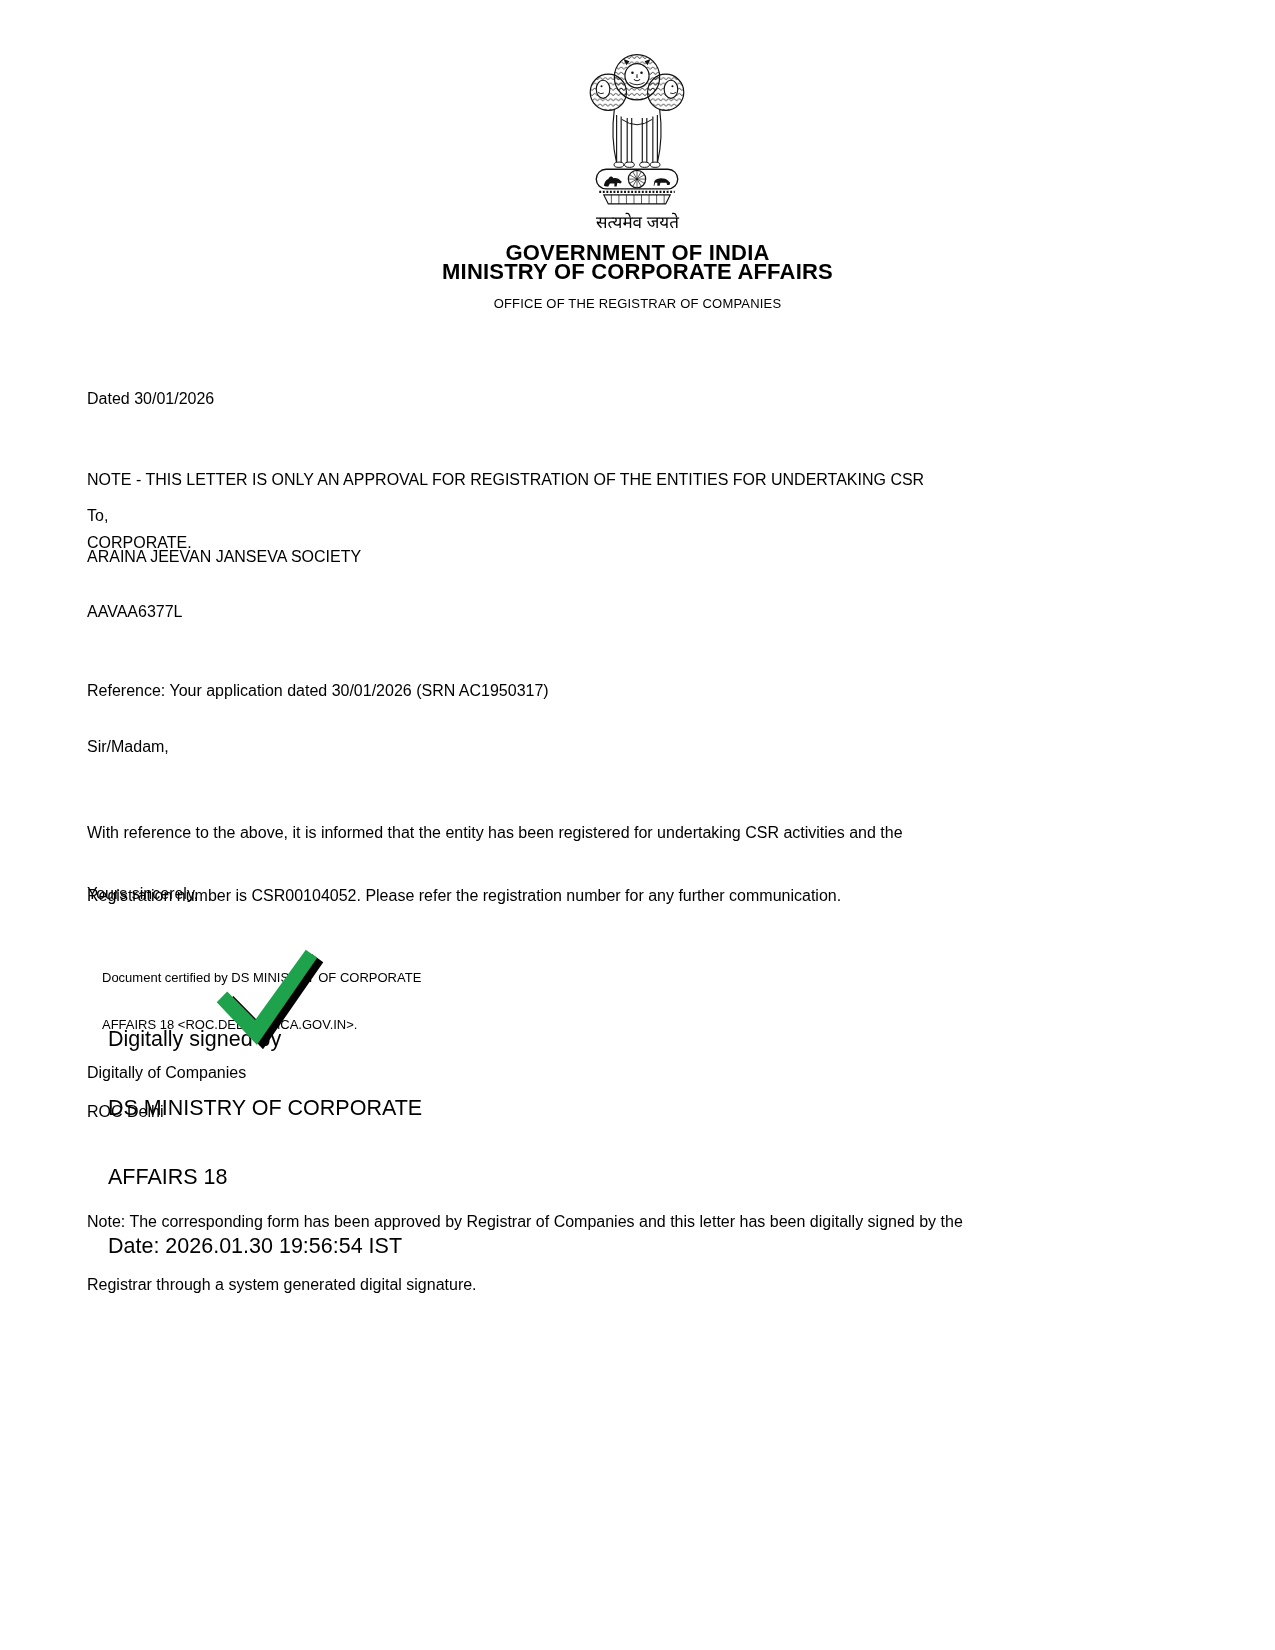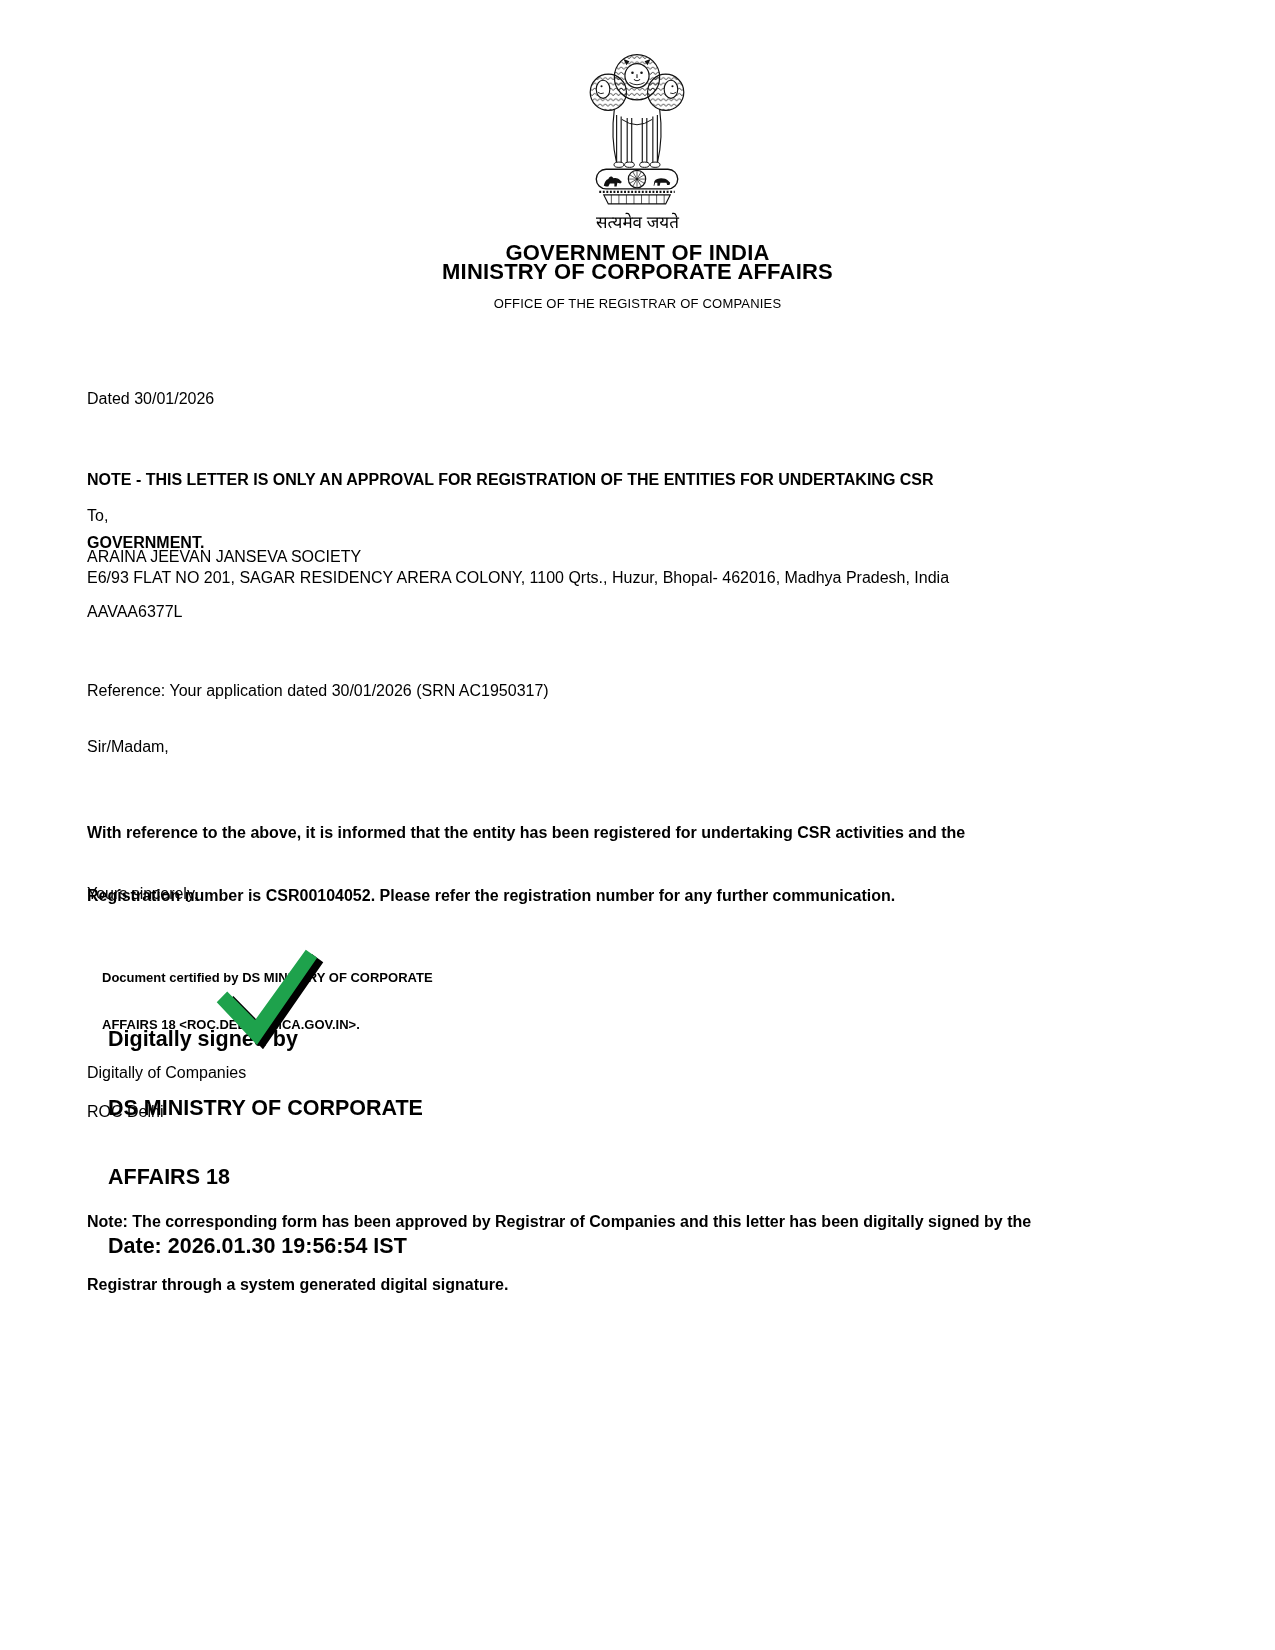--- a/index.html
+++ b/index.html
@@ -17,21 +17,21 @@
   .motto{top:210px;font-size:17px;}
   .gov{font-size:22px;font-weight:bold;letter-spacing:.2px;}
   .gov1{top:240px;}
   .gov2{top:259px;}
   .office{top:296px;font-size:13px;letter-spacing:.2px;}
   .body-txt{font-size:16px;line-height:21px;left:87px;}
   .cert{left:102px;top:939px;font-size:13px;line-height:15.5px;}
   .signed{left:108px;top:982px;font-size:21.5px;line-height:23px;}
   .check{position:absolute;left:215px;top:947px;width:110px;height:105px;}
   .seal{position:absolute;left:1030px;top:1552px;width:96px;height:96px;}
-  .line{white-space:pre;font-weight:bold;}
+  .line{white-space:pre;}
 </style>
 </head>
 <body>
 
 <div class="page">
 
   <svg class="emblem" viewBox="0 0 140 220" aria-hidden="true">
     <defs>
       <pattern id="fur" width="7" height="7" patternUnits="userSpaceOnUse">
         <path d="M0,2 L3.5,5.5 L7,2" fill="none" stroke="#111" stroke-width="1.1"></path>
@@ -79,26 +79,25 @@
 
   <div class="hc motto">सत्यमेव जयते</div>
   <div class="hc gov gov1">GOVERNMENT OF INDIA</div>
   <div class="hc gov gov2">MINISTRY OF CORPORATE AFFAIRS</div>
   <div class="hc office">OFFICE OF THE REGISTRAR OF COMPANIES</div>
 
   <div class="abs body-txt" style="top:388px">Dated 30/01/2026</div>
 
   <div class="abs body-txt" style="top:427px">
     <div class="line">NOTE - THIS LETTER IS ONLY AN APPROVAL FOR REGISTRATION OF THE ENTITIES FOR UNDERTAKING CSR</div>
-    <div class="line">GOVERNMENT.</div>
+    <div class="line">CORPORATE.</div>
   </div>
 
   <div class="abs body-txt" style="top:505px">To,</div>
   <div class="abs body-txt" style="top:546px">ARAINA JEEVAN JANSEVA SOCIETY</div>
-  <div class="abs body-txt" style="top:567px">E6/93 FLAT NO 201, SAGAR RESIDENCY ARERA COLONY, 1100 Qrts., Huzur, Bhopal- 462016, Madhya Pradesh, India</div>
   <div class="abs body-txt" style="top:601px">AAVAA6377L</div>
 
   <div class="abs body-txt" style="top:680px">Reference: Your application dated 30/01/2026 (SRN AC1950317)</div>
   <div class="abs body-txt" style="top:736px">Sir/Madam,</div>
 
   <div class="abs body-txt" style="top:780px">
     <div class="line">With reference to the above, it is informed that the entity has been registered for undertaking CSR activities and the</div>
     <div class="line">Registration number is CSR00104052. Please refer the registration number for any further communication.</div>
   </div>
 

